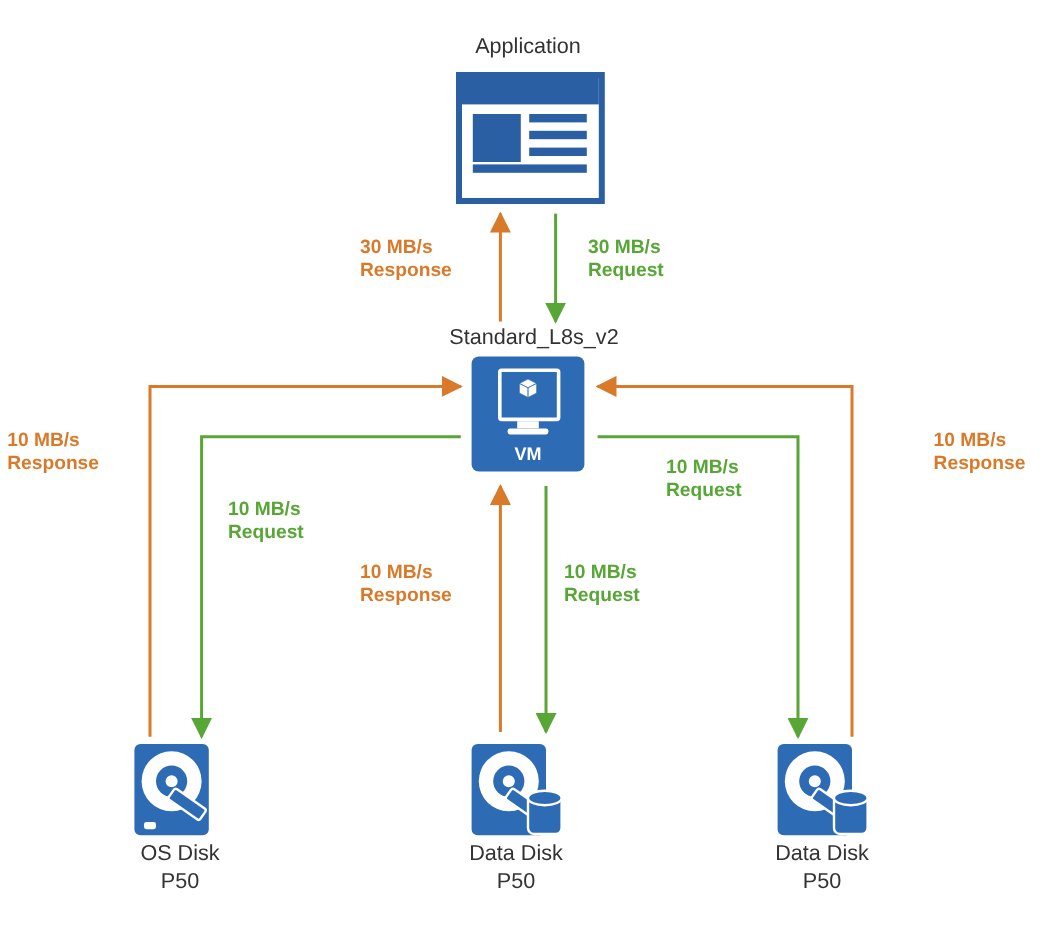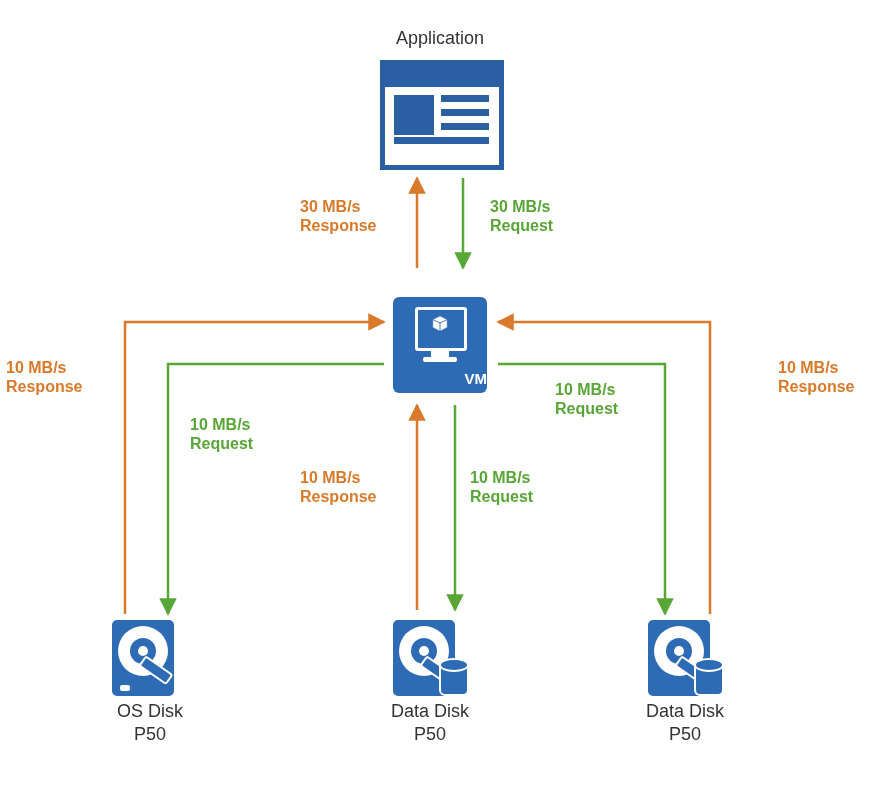--- a/index.html
+++ b/index.html
@@ -100,21 +100,20 @@
     left: 30px; top: 60px;
     width: 34px; height: 5px;
     background: #fff;
     border-radius: 2px;
   }
   .vm-label {
     position: absolute;
     bottom: 6px; left: 0; right: 0;
     font-size: 15px;
     font-weight: 600;
-    text-align: right;
   }
 
   
   .disk {
     position: absolute;
     width: 76px;
     height: 76px;
   }
   .disk-body {
     width: 62px; height: 76px;
@@ -187,20 +186,21 @@
     pointer-events: none;
   }
 </style>
 </head>
 <body>
 
 <div class="stage">
 
   <div class="node-label" style="left:370px; top:28px; width:140px;">Application</div>
 
+  <div class="node-label" style="left:365px; top:271px; width:160px;">Standard_L8s_v2</div>
 
   <div class="app-box">
     <div class="app-head"></div>
     <div class="app-body">
       <div class="app-sq"></div>
       <div class="app-line l1"></div>
       <div class="app-line l2"></div>
       <div class="app-line l3"></div>
       <div class="app-line l4"></div>
     </div>

